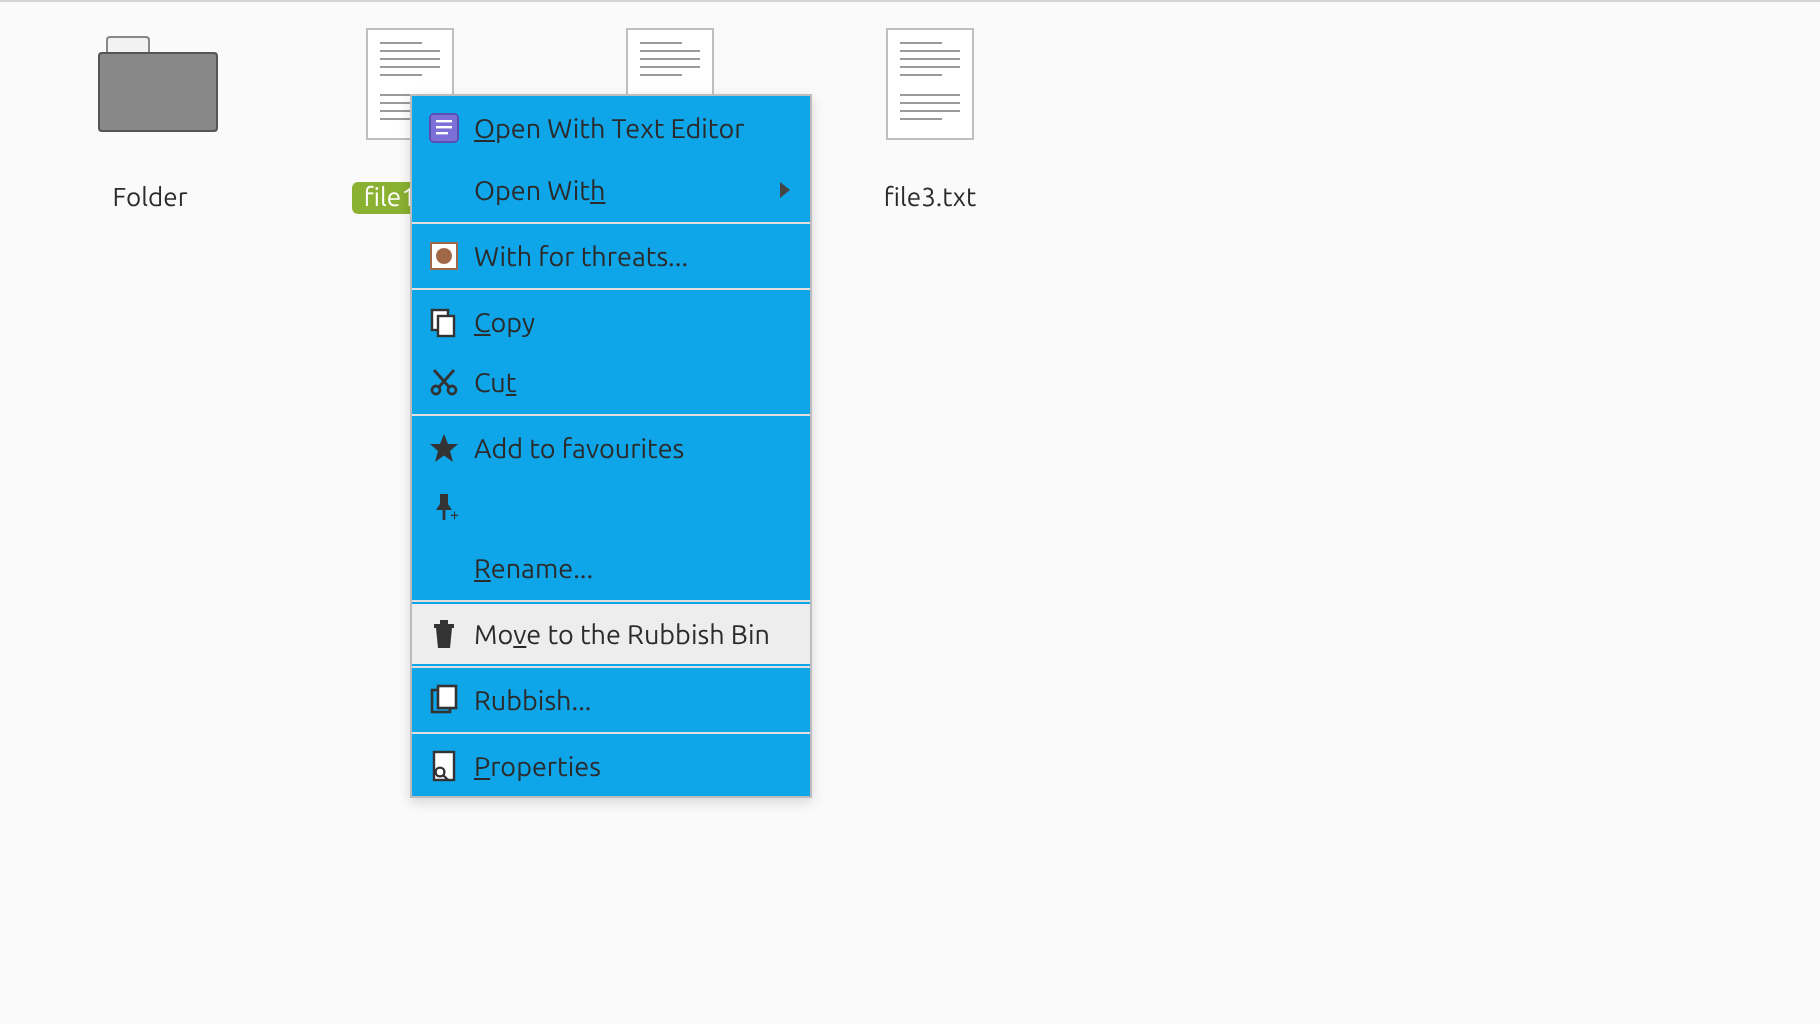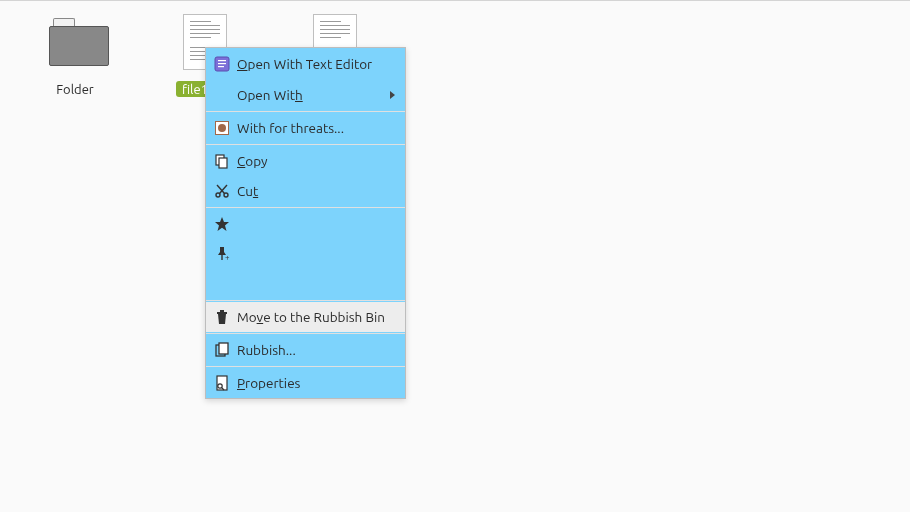--- a/index.html
+++ b/index.html
@@ -18,21 +18,21 @@
     width: 100%;
     height: 100%;
     padding-top: 12px;
   }
   .item {
     position: absolute;
     width: 130px;
     display: flex;
     flex-direction: column;
     align-items: center;
-    gap: 10px;
+    gap: 20px;
     user-select: none;
   }
   .item .icon-wrap {
     width: 52px;
     height: 58px;
     display: flex;
     align-items: center;
     justify-content: center;
   }
   .item .label {
@@ -90,21 +90,21 @@
   }
   .file-icon .line.short { width: 70%; }
   .file-icon .line.full { width: 100%; }
 
   
   .context-menu {
     position: absolute;
     left: 205px;
     top: 46px;
     width: 201px;
-    background: #7dd3fc;
+    background: #0ea5e9;
     border: 1px solid #bdbdbd;
     box-shadow: 0 2px 6px rgba(0,0,0,0.15);
     font-size: 13.5px;
     color: #2b2b2b;
   }
   .menu-item {
     display: flex;
     align-items: center;
     height: 30px;
     padding: 0 10px 0 8px;
@@ -176,20 +176,37 @@
           <div class="line short"></div>
           <div style="height:3px"></div>
           <div class="line full"></div>
           <div class="line full"></div>
           <div class="line full"></div>
           <div class="line short"></div>
         </div>
       </div>
       <div class="label">file2.txt</div>
     </div>
+    <div class="item" style="left: 400px; top: 12px;">
+      <div class="icon-wrap">
+        <div class="file-icon">
+          <div class="line short"></div>
+          <div class="line full"></div>
+          <div class="line full"></div>
+          <div class="line full"></div>
+          <div class="line short"></div>
+          <div style="height:3px"></div>
+          <div class="line full"></div>
+          <div class="line full"></div>
+          <div class="line full"></div>
+          <div class="line short"></div>
+        </div>
+      </div>
+      <div class="label">file3.txt</div>
+    </div>
   </div>
 
 <div class="context-menu">
 
   <div class="menu-item tall">
     <span class="mi-icon">
       <svg width="16" height="16" viewBox="0 0 16 16">
           <rect x="1" y="1" width="14" height="14" rx="2" fill="#7c6fd8" stroke="#5a4fb0"></rect>
           <rect x="4" y="4" width="8" height="1.2" fill="#fff"></rect>
           <rect x="4" y="7" width="8" height="1.2" fill="#fff"></rect>
@@ -242,34 +259,36 @@
   </div>
 
   <div class="menu-sep"></div>
 
   <div class="menu-item">
     <span class="mi-icon">
       <svg width="16" height="16" viewBox="0 0 16 16">
           <polygon points="8,1 10,6 15,6 11,9.5 12.5,15 8,11.8 3.5,15 5,9.5 1,6 6,6" fill="#333"></polygon>
         </svg>
     </span>
+    <span class="mi-label">Add to favourites</span>
   </div>
 
   <div class="menu-item">
     <span class="mi-icon">
       <svg width="16" height="16" viewBox="0 0 16 16" fill="#333">
           <path d="M6 1 L10 1 L10 6 L12 9 L4 9 L6 6 Z"></path>
           <rect x="7.3" y="9" width="1.4" height="5"></rect>
           <text x="11" y="14" font-size="8" fill="#333">+</text>
         </svg>
     </span>
   </div>
 
   <div class="menu-item">
     <span class="mi-icon"></span>
+    <span class="mi-label"><span class="u">R</span>ename...</span>
   </div>
 
   <div class="menu-sep"></div>
 
   <div class="menu-item highlight">
     <span class="mi-icon">
       <svg width="16" height="16" viewBox="0 0 16 16" fill="#333">
           <rect x="3" y="3" width="10" height="2"></rect>
           <rect x="6" y="1" width="4" height="2"></rect>
           <path d="M4 5 L12 5 L11 15 L5 15 Z"></path>

